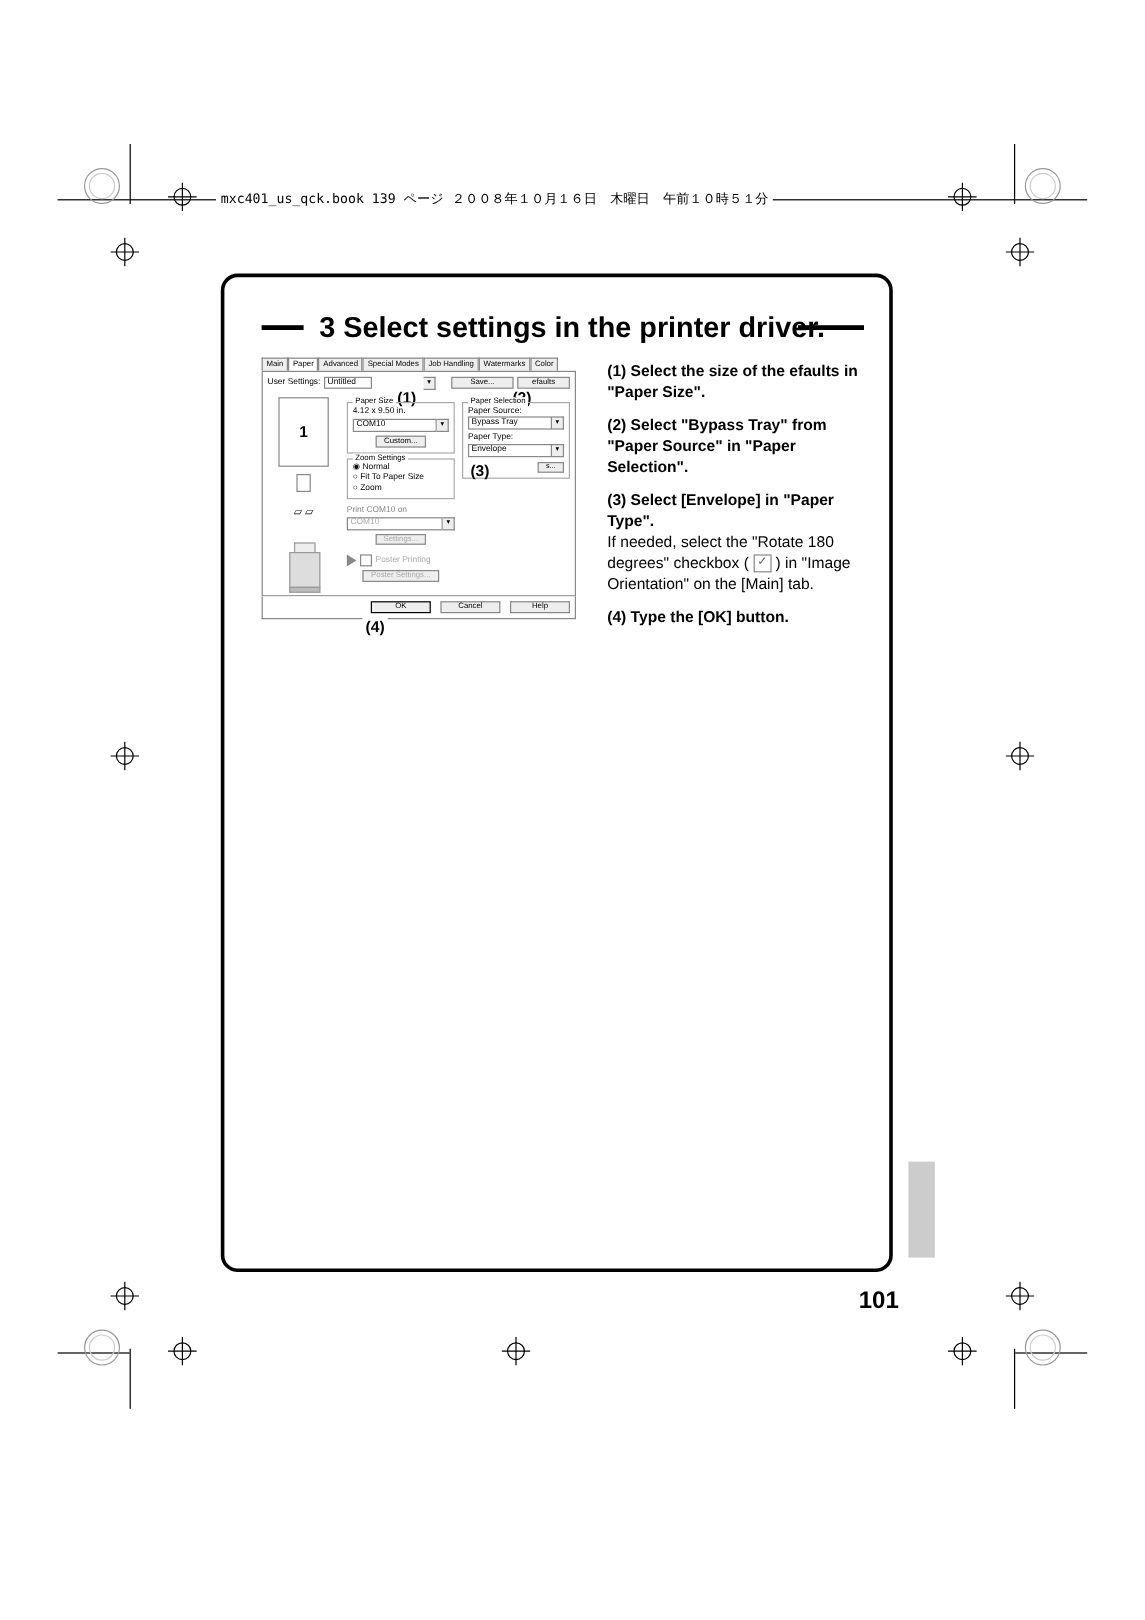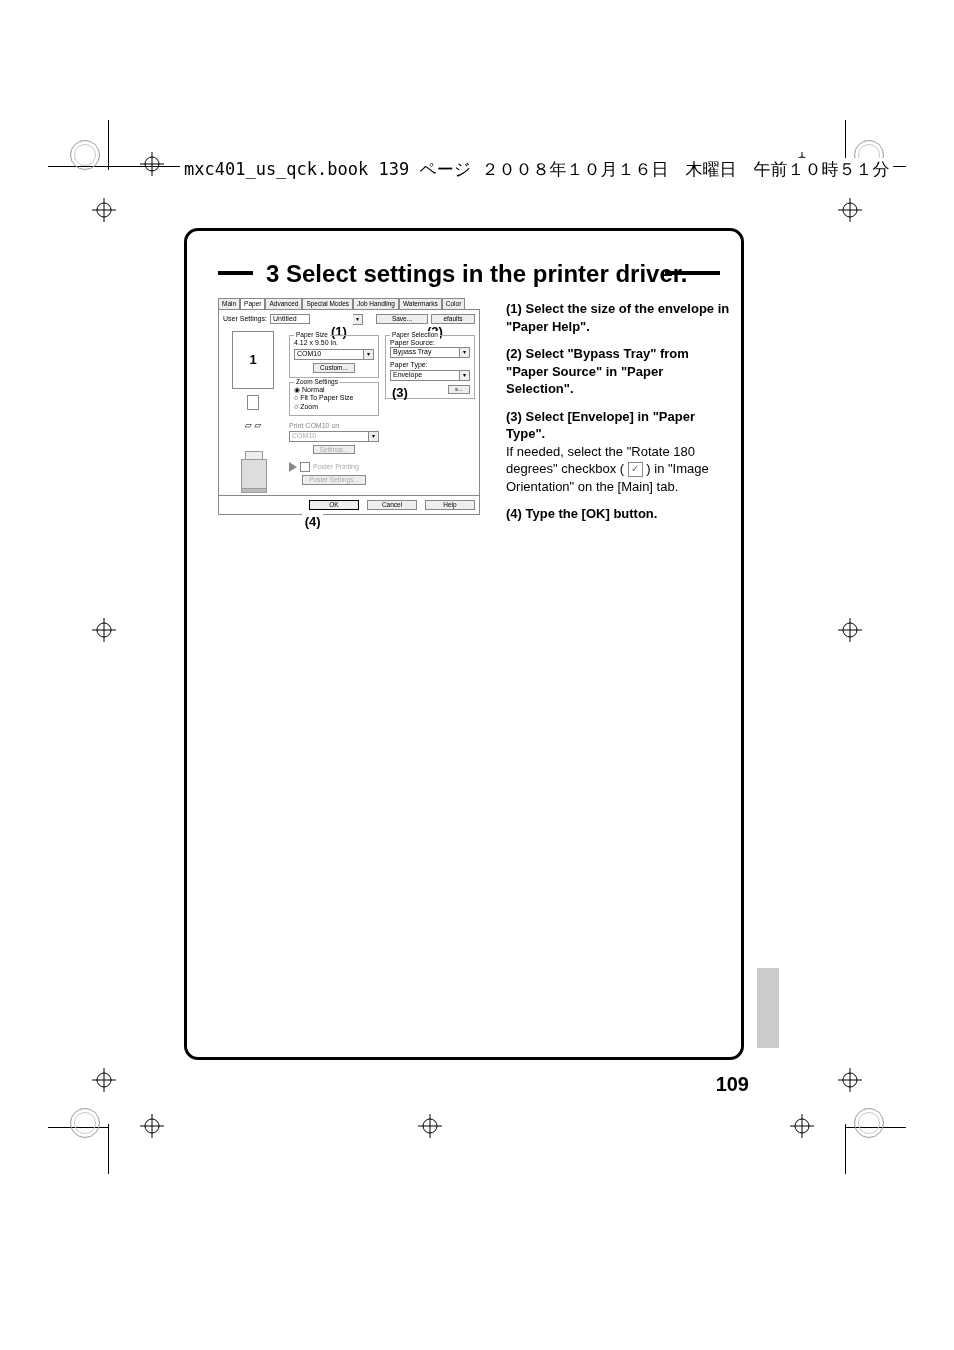--- a/index.html
+++ b/index.html
@@ -17,21 +17,21 @@
     top: 166px;
     left: 108px;
     right: 108px;
     height: 1px;
     background: #000;
   }
   .header-text {
     position: absolute;
     top: 158px;
     left: 180px;
-    font-size: 17px;
+    font-size: 11px;
     background: #fff;
     padding: 0 4px;
     font-family: "MS Gothic", monospace;
   }
   .content-frame {
     position: absolute;
     top: 228px;
     left: 184px;
     width: 554px;
     height: 826px;
@@ -312,34 +312,34 @@
     <span class="btn" style="width:36px">Cancel</span>
     <span class="btn" style="width:36px">Help</span>
     <span class="c4" style="left:36%">(4)</span>
   </div>
 </div>
 
 <div class="right-text">
   <ol>
     <li>
       <span class="bold">(1)</span>
-      <span class="bold">Select the size of the envelope in "Paper Help".</span>
+      <span class="bold">Select the size of the efaults in "Paper Size".</span>
     </li>
     <li>
       <span class="bold">(2)</span>
       <span class="bold">Select "Bypass Tray" from "Paper Source" in "Paper Selection".</span>
     </li>
     <li>
       <span class="bold">(3)</span>
       <span class="bold">Select [Envelope] in "Paper Type".</span><br>
       <span>If needed, select the "Rotate 180 degrees" checkbox (</span>
       <span class="chk">✓</span>
       <span>) in "Image Orientation" on the [Main] tab.</span>
     </li>
     <li>
       <span class="bold">(4)</span>
       <span class="bold">Type the [OK] button.</span>
     </li>
   </ol>
 </div>
 
 <div class="side-tab"></div>
-<div class="page-num">109</div>
+<div class="page-num">101</div>
 
 </body></html>

